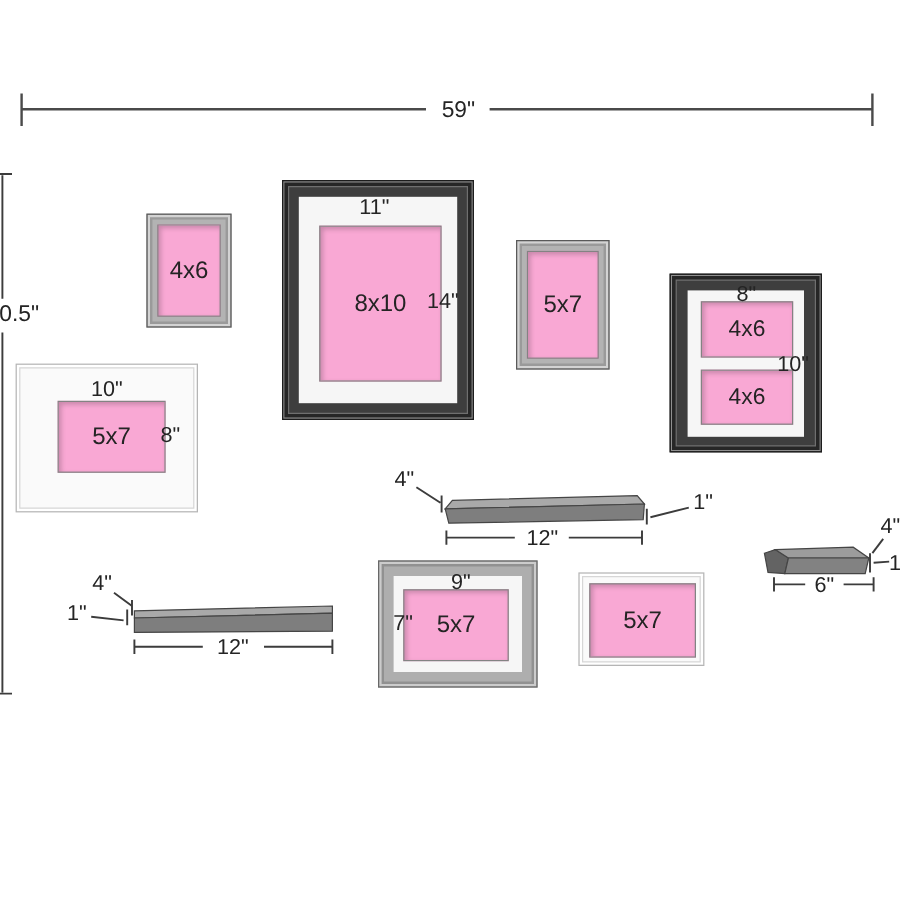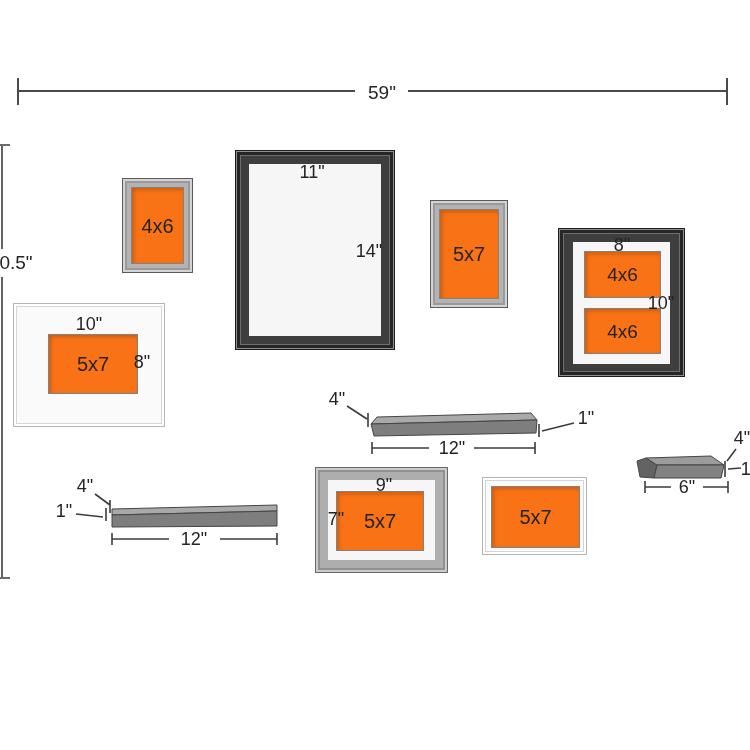--- a/index.html
+++ b/index.html
@@ -11,21 +11,21 @@
   .abs { position:absolute; }
   svg.overlay { position:absolute; left:0; top:0; width:750px; height:750px; }
 
   .dim {
     position:absolute; transform:translate(-50%,-50%);
     font-size:18px; color:#242424; white-space:nowrap; line-height:1;
   }
   .dim.big { font-size:19px; }
 
   .photo {
-    position:absolute; background:#f97316;
+    position:absolute; background:#f9a8d4;
     display:flex; align-items:center; justify-content:center;
     box-shadow: inset 2px 2px 4px rgba(0,0,0,.20);
     border:1px solid #838383;
   }
   .size-label { font-size:20px; color:#242424; line-height:1; }
   .size-label.sm { font-size:19px; }
   .mat { position:absolute; background:#f6f6f6; }
 
   .frame-gray {
     border:1px solid #5a5a5a; background:#b3b3b3;
@@ -94,20 +94,23 @@
   </svg>
 
   <div class="abs frame-gray" style="left:122px;top:178px;width:71px;height:95px">
     <div class="photo" style="left:8px;top:8px;right:8px;bottom:8px">
       <span class="size-label">4x6</span>
     </div>
   </div>
 
   <div class="abs frame-dark" style="left:235px;top:150px;width:160px;height:200px">
     <div class="mat" style="left:13px;top:13px;right:13px;bottom:13px"></div>
+    <div class="photo" style="left:30px;top:37px;width:102px;height:130px">
+      <span class="size-label">8x10</span>
+    </div>
   </div>
 
   <div class="abs frame-gray" style="left:430px;top:200px;width:78px;height:108px">
     <div class="photo" style="left:8px;top:8px;right:8px;bottom:8px">
       <span class="size-label">5x7</span>
     </div>
   </div>
 
   <div class="abs frame-dark" style="left:558px;top:228px;width:127px;height:149px">
     <div class="mat" style="left:14px;top:13px;right:14px;bottom:12px"></div>

